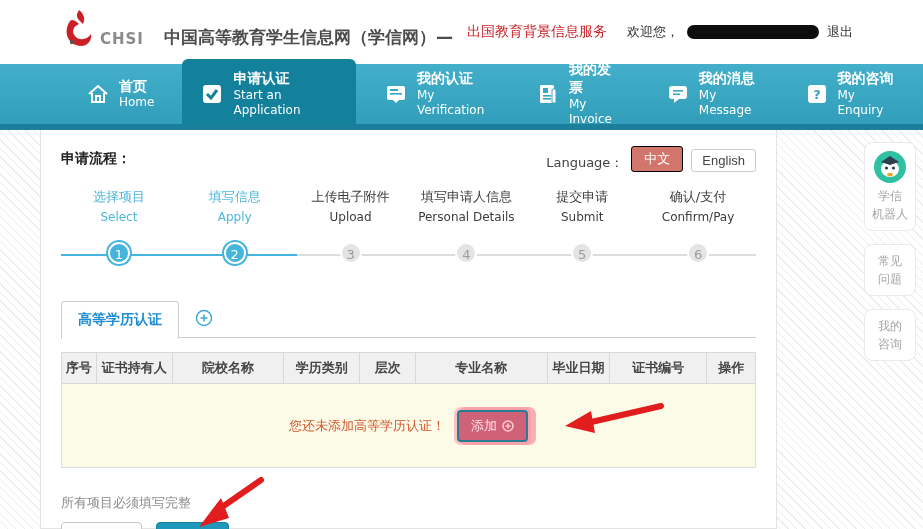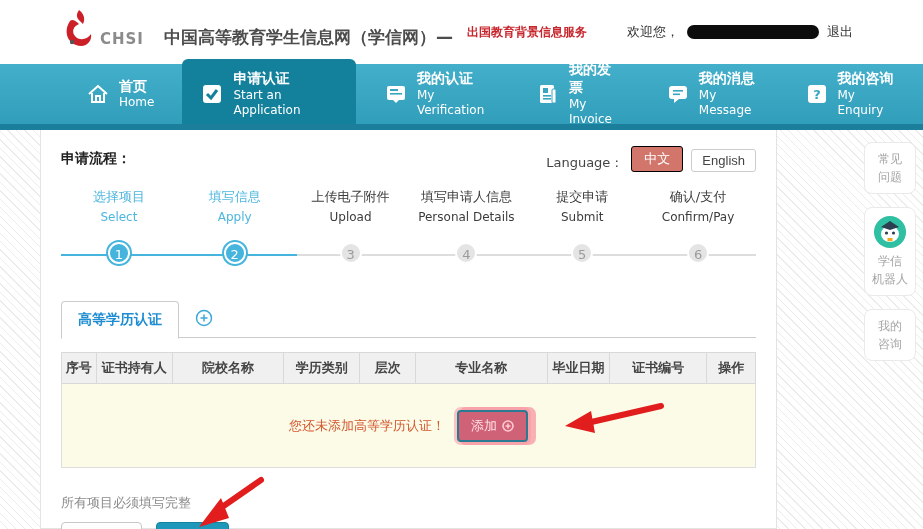--- a/index.html
+++ b/index.html
@@ -5,21 +5,21 @@
   * { margin:0; padding:0; box-sizing:border-box; }
   html,body { width:923px; height:529px; overflow:hidden; background:#fff;
               font-family:"DejaVu Sans","Liberation Sans",sans-serif; }
 
   
   .header { height:64px; background:#fff; display:flex; align-items:center;
             justify-content:space-between; padding:0 70px 0 62px; }
   .logo-wrap { display:flex; align-items:center; gap:8px; }
   .logo-chsi { font-size:15px; font-weight:bold; color:#8b8b8b; letter-spacing:1px; margin-top:14px;}
   .site-title { font-size:17px; font-weight:bold; color:#4c4c4c; margin-left:12px; margin-top:10px;}
-  .site-sub { font-size:12px; font-weight:bold; color:#c7252c; margin-left:6px; margin-top:0;}
+  .site-sub { font-size:14px; font-weight:normal; color:#c7252c; margin-left:6px; margin-top:0;}
   .welcome { font-size:13px; color:#333; display:flex; align-items:center; }
   .redacted { display:inline-block; width:132px; height:14px; background:#0d0d0d;
               border-radius:8px; margin:0 8px; }
   .logout { color:#333; text-decoration:none; cursor:pointer; }
 
   
   .nav { height:66px; background:linear-gradient(#43afca,#2f9cb9); position:relative; }
   .nav-strip { position:absolute; bottom:0; left:0; right:0; height:6px; background:#1b7e9b; }
   .nav-inner { display:flex; align-items:center; height:60px; padding-left:72px; }
   .nav-item { display:flex; align-items:center; gap:9px; color:#fff; padding:8px 14px;
@@ -318,34 +318,34 @@
       <svg class="arrow2" width="96" height="62" viewBox="0 0 96 62">
         <path d="M88 6 L42 38" stroke="#e11d1d" stroke-width="6" fill="none" stroke-linecap="round"></path>
         <path d="M48 24 L26 53 L56 44 Z" fill="#e11d1d"></path>
       </svg>
     </div>
 
   </div>
 
   <div class="sidebar">
     <div class="side-box">
-      <span>常见</span><br>
-      <span>问题</span>
-    </div>
-    <div class="side-box">
       <svg width="34" height="34" viewBox="0 0 34 34">
         <circle cx="17" cy="17" r="16" fill="#2fbfa2"></circle>
         <ellipse cx="17" cy="19" rx="9" ry="8" fill="#fff"></ellipse>
         <circle cx="13.5" cy="18" r="1.6" fill="#2c3e50"></circle>
         <circle cx="20.5" cy="18" r="1.6" fill="#2c3e50"></circle>
         <path d="M8 12 L17 6 L26 12 L17 15 Z" fill="#2c3e50"></path>
         <rect x="14.5" y="23" width="5" height="3.2" fill="#f5a623"></rect>
       </svg>
       <span>学信</span><br>
       <span>机器人</span>
     </div>
     <div class="side-box">
+      <span>常见</span><br>
+      <span>问题</span>
+    </div>
+    <div class="side-box">
       <span>我的</span><br>
       <span>咨询</span>
     </div>
   </div>
 
 </div>
 
 </body></html>

